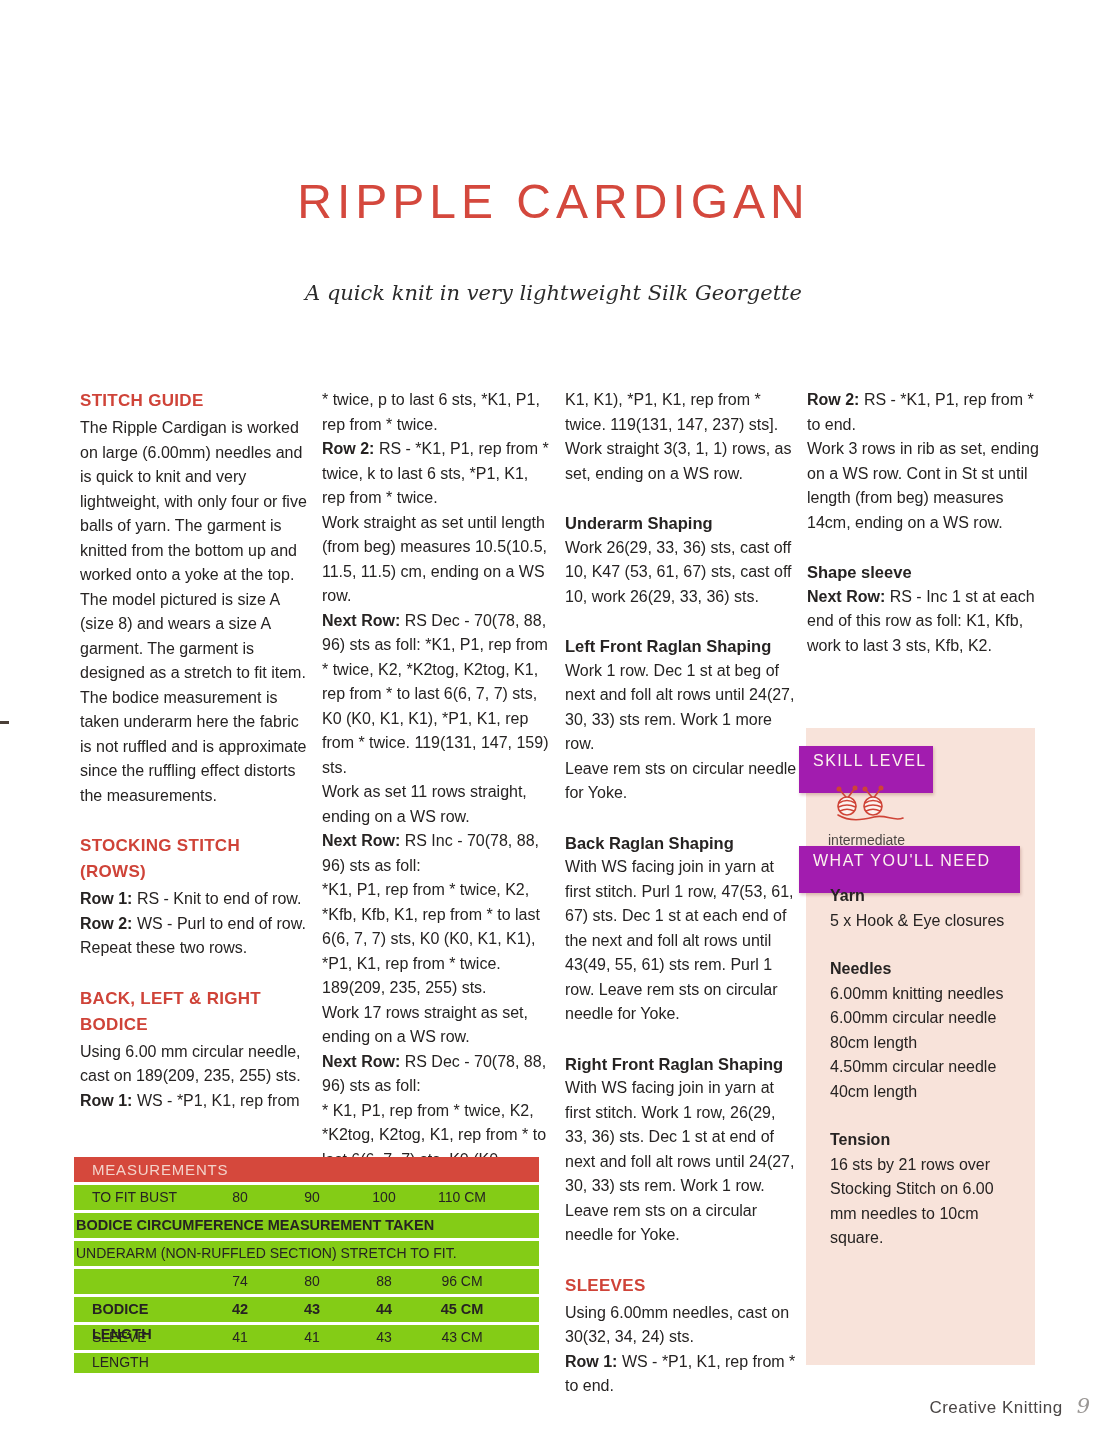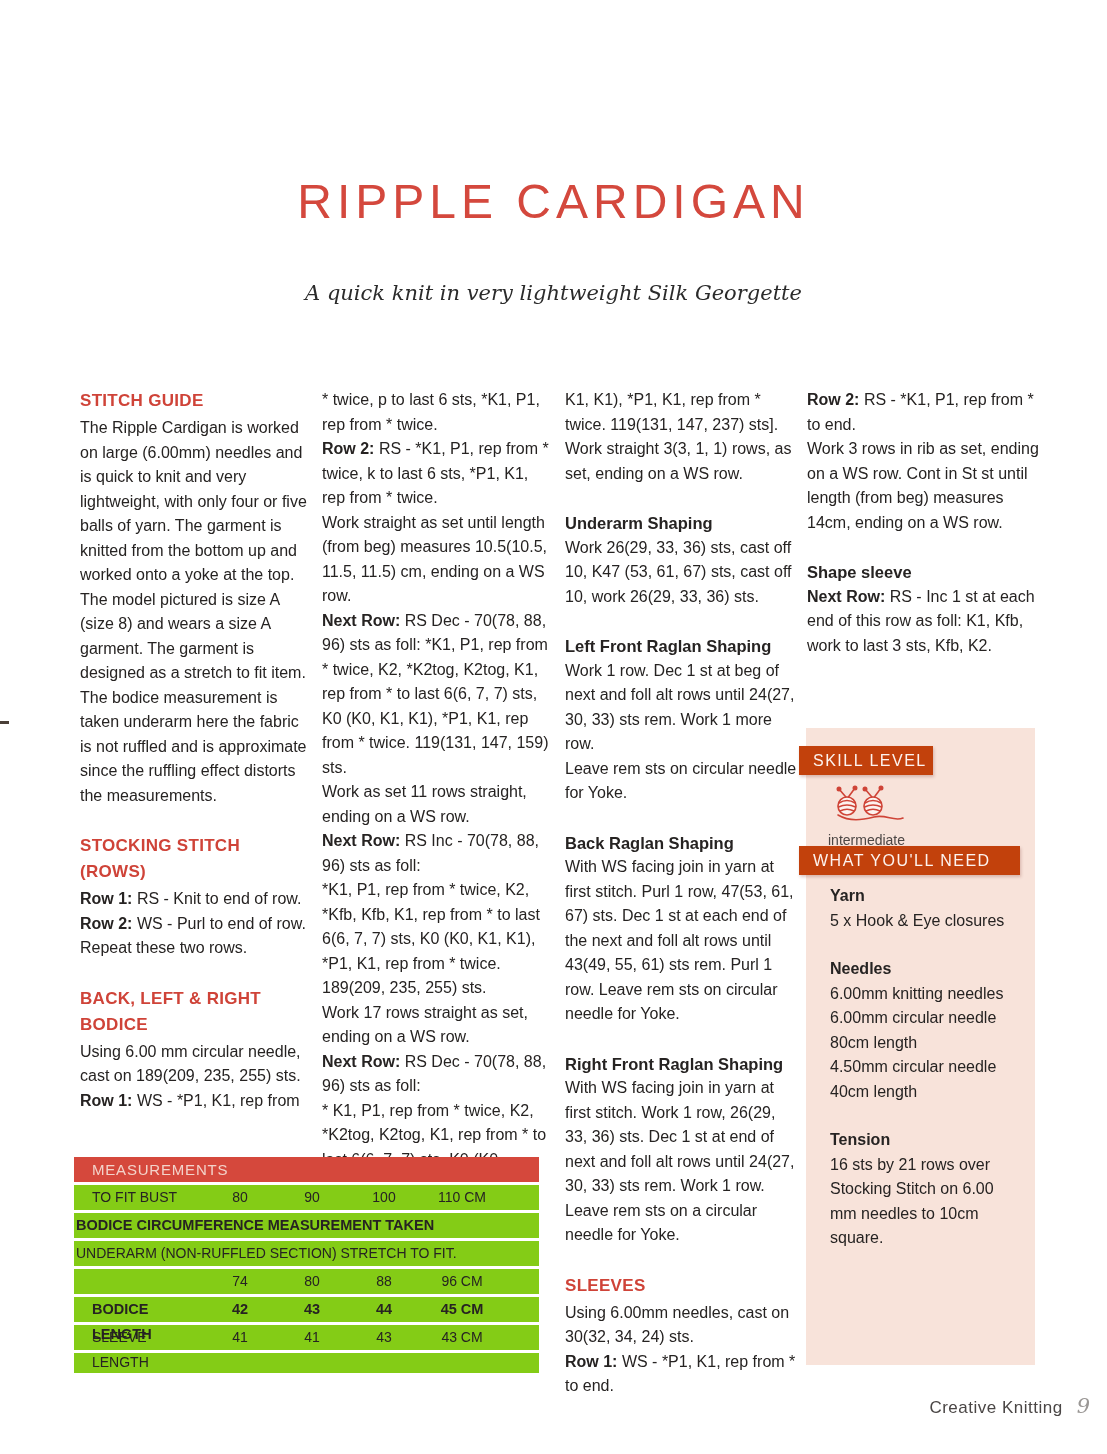--- a/index.html
+++ b/index.html
@@ -41,22 +41,22 @@
   .t-row.span-row { padding-left:2px; }
   .t-row.bold { font-weight:bold; font-size:14.5px; }
   .t-row.cells { display:grid; grid-template-columns:130px 72px 72px 72px 84px; }
   .t-row .label { padding-left:18px; }
   .t-row .val { text-align:center; }
   .t-row.spacer { height:20px; }
 
   
   .sidebar-box { position:absolute; left:806px; top:728px; width:229px; height:637px; background:#f8e3da; }
   .banner {
-    position:absolute; left:-7px; background:#c2410c; color:#fdf3ef;
-    height:29px; line-height:29px; padding:0 14px; font-size:16px; letter-spacing:1.5px;
+    position:absolute; left:-7px; background:#a21caf; color:#fdf3ef;
+    height:47px; line-height:29px; padding:0 14px; font-size:16px; letter-spacing:1.5px;
     box-shadow:1px 2px 3px rgba(120,40,30,0.25); white-space:nowrap;
   }
   .banner.skill { top:18px; width:134px; }
   .banner.need  { top:118px; width:221px; }
   .skill-icon-group { position:absolute; left:22px; top:56px; }
   .skill-label { font-size:14px; color:#4c4644; margin-top:4px; }
   .sb-content { position:absolute; left:24px; top:156px; width:192px; font-size:16px; line-height:24.5px; }
   .sb-section { margin-bottom:24px; }
   .sb-title { font-weight:bold; }
 

